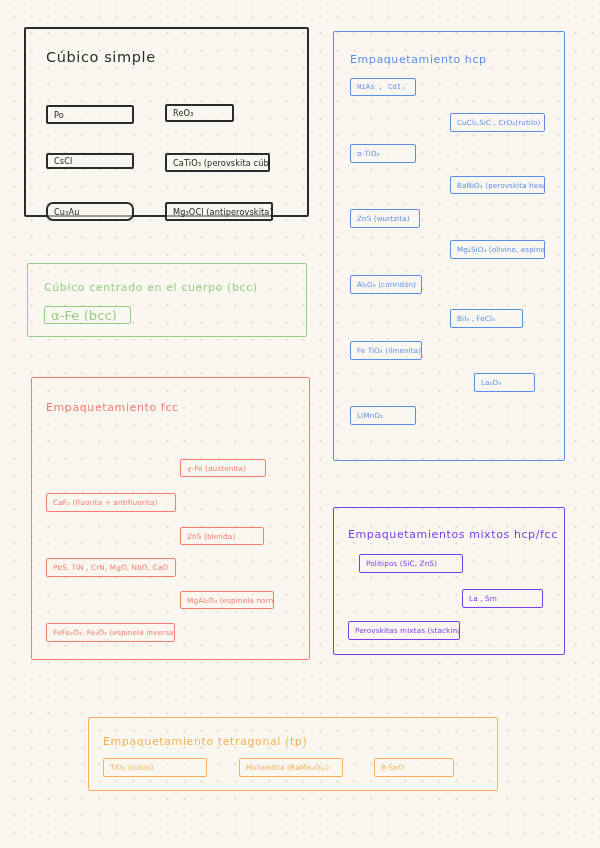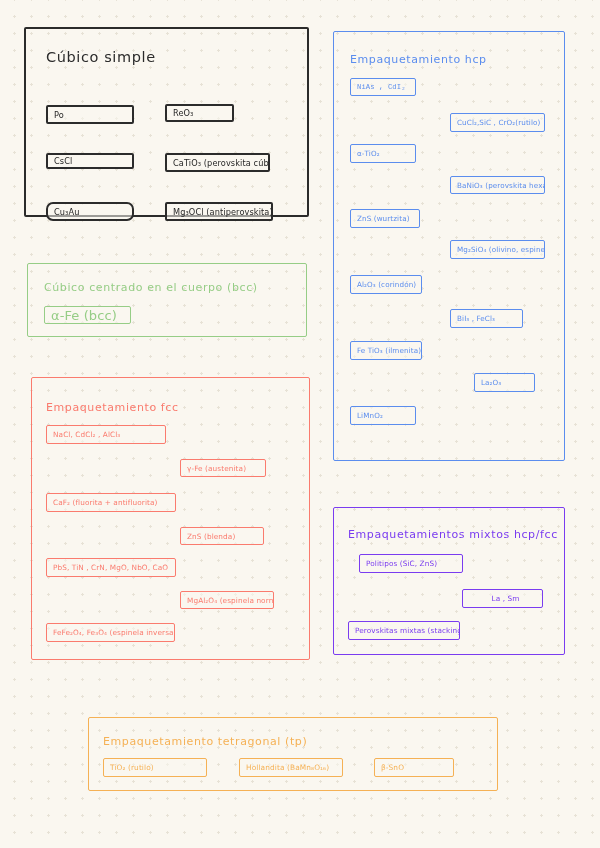--- a/index.html
+++ b/index.html
@@ -121,23 +121,20 @@
 <div class="group g-bcc">
   <div class="group-title" style="left:16px; top:17px;">Cúbico  centrado  en  el  cuerpo  (bcc)</div>
   <div class="chip" style="left:16px; top:42px; width:87px; height:18px;">
     <span class="chip-label">α-Fe  (bcc)</span>
   </div>
 </div>
 
 <div class="group g-fcc">
   <div class="group-title" style="left:14px; top:23px;">Empaquetamiento    fcc</div>
 
-  <div class="chip" style="left:14px; top:47px; width:120px; height:19px;">
-    <span class="chip-label">NaCl, CdCl₂ , AlCl₃</span>
-  </div>
   <div class="chip" style="left:148px; top:81px; width:86px; height:18px;">
     <span class="chip-label">γ-Fe (austenita)</span>
   </div>
   <div class="chip" style="left:14px; top:115px; width:130px; height:19px;">
     <span class="chip-label">CaF₂ (fluorita + antifluorita)</span>
   </div>
   <div class="chip" style="left:148px; top:149px; width:84px; height:18px;">
     <span class="chip-label">ZnS (blenda)</span>
   </div>
   <div class="chip" style="left:14px; top:180px; width:130px; height:19px;">
@@ -188,21 +185,21 @@
     <span class="chip-label">LiMnO₂</span>
   </div>
 </div>
 
 <div class="group g-mix">
   <div class="group-title" style="left:14px; top:20px;">Empaquetamientos   mixtos    hcp/fcc</div>
 
   <div class="chip" style="left:25px; top:46px; width:104px; height:19px;">
     <span class="chip-label">Politipos  (SiC, ZnS)</span>
   </div>
-  <div class="chip" style="left:128px; top:81px; width:81px; height:19px;justify-content:center;">
+  <div class="chip" style="left:128px; top:81px; width:81px; height:19px;">
     <span class="chip-label">La , Sm</span>
   </div>
   <div class="chip" style="left:14px; top:113px; width:112px; height:19px;">
     <span class="chip-label">Perovskitas  mixtas (stacking)</span>
   </div>
 </div>
 
 <div class="group g-tp">
   <div class="group-title" style="left:14px; top:17px;">Empaquetamiento   tetragonal   (tp)</div>
 

